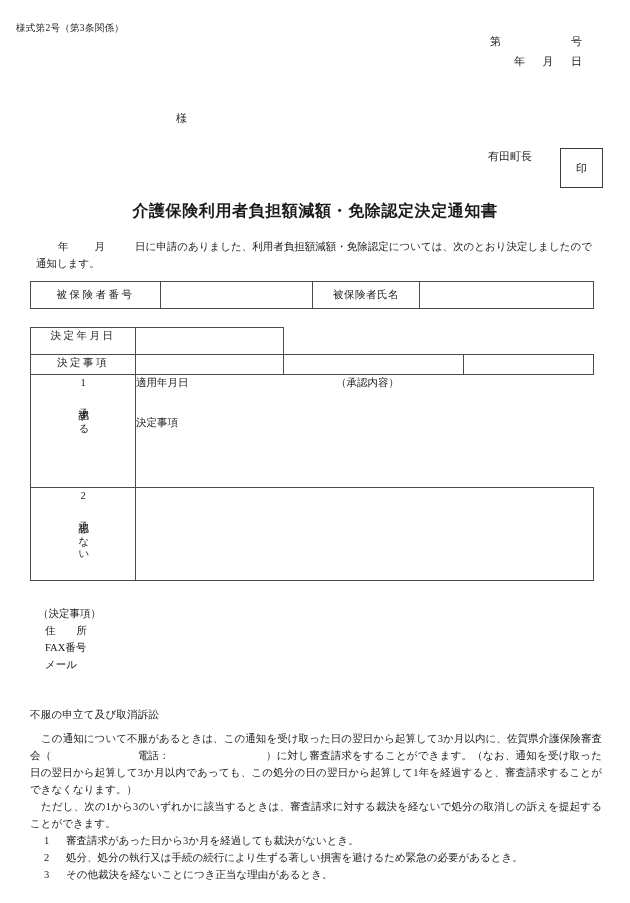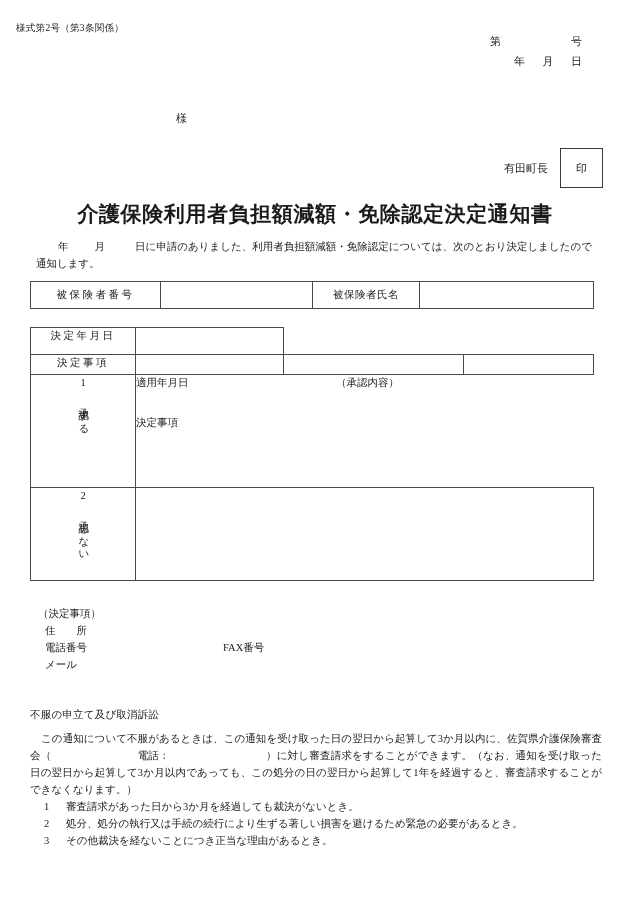--- a/index.html
+++ b/index.html
@@ -60,22 +60,22 @@
     left: 176px;
     top: 110px;
     font-size: 11px;
   }
 
   .issuer-row {
     position: absolute;
     right: 27px;
     top: 148px;
     display: flex;
-    align-items: center;
-    gap: 12px;
+    align-items: flex-start;
+    gap: 28px;
   }
   .issuer-name {
     font-size: 11px;
     white-space: nowrap;
   }
   .seal-box {
     width: 41px;
     height: 38px;
     border: 1px solid #3a3a3a;
     display: flex;
@@ -84,21 +84,21 @@
     font-size: 11px;
   }
 
   
   .doc-title {
     position: absolute;
     left: 0;
     right: 0;
     top: 199px;
     text-align: center;
-    font-size: 21px;
+    font-size: 16px;
     font-weight: bold;
     letter-spacing: 0.6px;
   }
 
   
   .intro {
     position: absolute;
     left: 36px;
     right: 28px;
     top: 238px;
@@ -333,31 +333,31 @@
       </tr>
     </tbody>
   </table>
 
   <div class="contact">
     <div>（決定事項）</div>
     <div class="contact-indent contact-row">
       <span>住　　所</span>
     </div>
     <div class="contact-indent contact-row">
-      <span class="c-tel">電話番号</span>
       <span>FAX番号</span>
     </div>
     <div class="contact-indent">
       <span>メール</span>
     </div>
   </div>
 
   <div class="appeal">
     <div class="appeal-heading">不服の申立て及び取消訴訟</div>
     <p><span>この通知について不服があるときは、この通知を受け取った日の翌日から起算して3か月以内に、佐賀県介護保険審査会（</span><span class="inline-blank-org"></span><span>電話：</span><span class="inline-blank-tel"></span><span>）に対し審査請求をすることができます。（なお、通知を受け取った日の翌日から起算して3か月以内であっても、この処分の日の翌日から起算して1年を経過すると、審査請求することができなくなります。）</span></p>
+    <p>ただし、次の1から3のいずれかに該当するときは、審査請求に対する裁決を経ないで処分の取消しの訴えを提起することができます。</p>
     <ul class="appeal-list">
       <li>
         <span class="li-num">1</span>
         <span>審査請求があった日から3か月を経過しても裁決がないとき。</span>
       </li>
       <li>
         <span class="li-num">2</span>
         <span>処分、処分の執行又は手続の続行により生ずる著しい損害を避けるため緊急の必要があるとき。</span>
       </li>
       <li>

